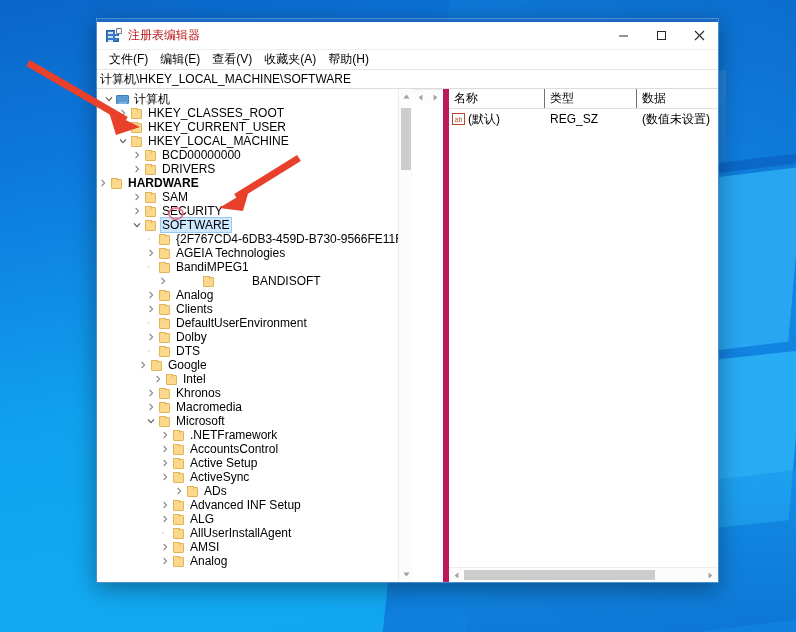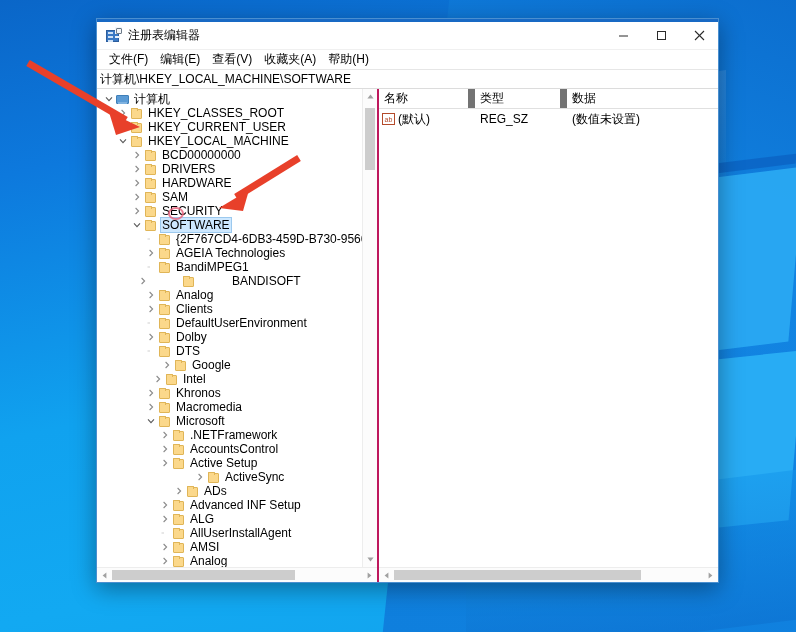--- a/index.html
+++ b/index.html
@@ -87,21 +87,21 @@
   }
   .title-icon .key {
     position:absolute; right:-1px; top:-1px; width:7px; height:7px;
     background:#f3f6fa;
   }
   .title-icon .key::after{
     content:""; position:absolute; left:1px; top:1px; width:4px; height:4px;
     border:1px solid #6c7a88; border-radius:1px;
   }
   .title-text {
-    font-size: 12px; color: #000000; white-space: nowrap;
+    font-size: 12px; color: #b91c1c; white-space: nowrap;
   }
   .winbtns { margin-left:auto; display:flex; height:30px; }
   .winbtn {
     width: 38px; height: 30px;
     display:flex; align-items:center; justify-content:center;
     color:#2b2b2b;
   }
   .winbtn svg { display:block; }
 
   .menubar {
@@ -131,23 +131,23 @@
     overflow: hidden;
   }
 
   .panes {
     flex: 1 1 auto;
     display:flex;
     min-height: 0;
     background:#fff;
   }
   .pane-left {
-    width: 282px;
-    display:flex; flex-direction:column;
-    border-right: 2px solid #be185d;
+    width: 352px;
+    display:flex; flex-direction:row;
+    border-right: 6px solid #be185d;
     min-width:0;
   }
   .pane-right {
     flex: 1 1 auto;
     display:flex; flex-direction:column;
     min-width:0;
   }
   .pane-body {
     flex: 1 1 auto;
     display:flex;
@@ -209,21 +209,21 @@
     height: 20px;
     display:flex;
     border-bottom: 1px solid #e0e0e0;
     background:#fff;
     flex:0 0 auto;
     font-size: 12px;
   }
   .lv-col {
     display:flex; align-items:center;
     padding-left: 5px;
-    border-right: 7px solid #737373;
+    border-right: 1px solid #737373;
     white-space: nowrap;
     overflow:hidden;
   }
   .lv-col.c-name { width: 96px; }
   .lv-col.c-type { width: 92px; }
   .lv-col.c-data { flex:1 1 auto; border-right:none; }
   .lv-body { flex:1 1 auto; overflow:hidden; padding-top:2px; background:#fff; }
   .lv-row { height:16px; display:flex; align-items:center; font-size:12px; white-space:nowrap; }
   .lv-cell { padding-left:5px; overflow:hidden; white-space:nowrap; }
   .lv-cell.c-name { width:96px; display:flex; align-items:center; padding-left:3px; }
@@ -382,45 +382,45 @@
               </div>
               <div class="trow" style="padding-left: 34px;">
                 <span class="expander">
                   <svg width="8" height="8" viewBox="0 0 8 8">
                     <path d="M2.6 1 L5.6 4 L2.6 7" fill="none" stroke="#8a8a8a" stroke-width="1.1"></path>
                   </svg>
                 </span>
                 <span class="ico ico-folder"></span>
                 <span class="tlabel">DRIVERS</span>
               </div>
+              <div class="trow" style=" font-weight: bold;">
+                <span class="expander">
+                  <svg width="8" height="8" viewBox="0 0 8 8">
+                    <path d="M2.6 1 L5.6 4 L2.6 7" fill="none" stroke="#8a8a8a" stroke-width="1.1"></path>
+                  </svg>
+                </span>
+                <span class="ico ico-folder"></span>
+                <span class="tlabel">HARDWARE</span>
+              </div>
               <div class="trow" style="padding-left: 34px;">
                 <span class="expander">
                   <svg width="8" height="8" viewBox="0 0 8 8">
                     <path d="M2.6 1 L5.6 4 L2.6 7" fill="none" stroke="#8a8a8a" stroke-width="1.1"></path>
                   </svg>
                 </span>
                 <span class="ico ico-folder"></span>
-                <span class="tlabel">HARDWARE</span>
+                <span class="tlabel">SAM</span>
               </div>
               <div class="trow" style="padding-left: 34px;">
                 <span class="expander">
                   <svg width="8" height="8" viewBox="0 0 8 8">
                     <path d="M2.6 1 L5.6 4 L2.6 7" fill="none" stroke="#8a8a8a" stroke-width="1.1"></path>
                   </svg>
                 </span>
                 <span class="ico ico-folder"></span>
-                <span class="tlabel">SAM</span>
-              </div>
-              <div class="trow" style="padding-left: 34px;">
-                <span class="expander">
-                  <svg width="8" height="8" viewBox="0 0 8 8">
-                    <path d="M2.6 1 L5.6 4 L2.6 7" fill="none" stroke="#8a8a8a" stroke-width="1.1"></path>
-                  </svg>
-                </span>
-                <span class="ico ico-folder"></span>
                 <span class="tlabel">SECURITY</span>
               </div>
               <div class="trow sel" style="padding-left: 34px;">
                 <span class="expander">
                   <svg width="8" height="8" viewBox="0 0 8 8">
                     <path d="M1 2.4 L4 5.6 L7 2.4" fill="none" stroke="#5a5a5a" stroke-width="1.1"></path>
                   </svg>
                 </span>
                 <span class="ico ico-folder"></span>
                 <span class="tlabel">SOFTWARE</span>
@@ -445,21 +445,21 @@
               </div>
               <div class="trow" style="padding-left: 48px;">
                 <span class="expander">
                   <svg width="8" height="8" viewBox="0 0 8 8">
                     <line x1="0.5" y1="4" x2="3" y2="4" stroke="#cfcfcf" stroke-width="1"></line>
                   </svg>
                 </span>
                 <span class="ico ico-folder"></span>
                 <span class="tlabel">BandiMPEG1</span>
               </div>
-              <div class="trow" style="padding-left: 40px; gap: 32px;">
+              <div class="trow" style="padding-left: 60px; gap: 32px;">
                 <span class="expander">
                   <svg width="8" height="8" viewBox="0 0 8 8">
                     <path d="M2.6 1 L5.6 4 L2.6 7" fill="none" stroke="#8a8a8a" stroke-width="1.1"></path>
                   </svg>
                 </span>
                 <span class="ico ico-folder"></span>
                 <span class="tlabel">BANDISOFT</span>
               </div>
               <div class="trow" style="padding-left: 48px;">
                 <span class="expander">
@@ -499,21 +499,21 @@
               </div>
               <div class="trow" style="padding-left: 48px;">
                 <span class="expander">
                   <svg width="8" height="8" viewBox="0 0 8 8">
                     <line x1="0.5" y1="4" x2="3" y2="4" stroke="#cfcfcf" stroke-width="1"></line>
                   </svg>
                 </span>
                 <span class="ico ico-folder"></span>
                 <span class="tlabel">DTS</span>
               </div>
-              <div class="trow" style="padding-left: 64px;">
+              <div class="trow" style="padding-left: 40px;">
                 <span class="expander">
                   <svg width="8" height="8" viewBox="0 0 8 8">
                     <path d="M2.6 1 L5.6 4 L2.6 7" fill="none" stroke="#8a8a8a" stroke-width="1.1"></path>
                   </svg>
                 </span>
                 <span class="ico ico-folder"></span>
                 <span class="tlabel">Google</span>
               </div>
               <div class="trow" style="padding-left: 48px; margin-left: 7px;">
                 <span class="expander">
@@ -571,21 +571,21 @@
               </div>
               <div class="trow" style="padding-left: 62px;">
                 <span class="expander">
                   <svg width="8" height="8" viewBox="0 0 8 8">
                     <path d="M2.6 1 L5.6 4 L2.6 7" fill="none" stroke="#8a8a8a" stroke-width="1.1"></path>
                   </svg>
                 </span>
                 <span class="ico ico-folder"></span>
                 <span class="tlabel">Active Setup</span>
               </div>
-              <div class="trow" style="padding-left: 97px;">
+              <div class="trow" style="padding-left: 62px;">
                 <span class="expander">
                   <svg width="8" height="8" viewBox="0 0 8 8">
                     <path d="M2.6 1 L5.6 4 L2.6 7" fill="none" stroke="#8a8a8a" stroke-width="1.1"></path>
                   </svg>
                 </span>
                 <span class="ico ico-folder"></span>
                 <span class="tlabel">ActiveSync</span>
               </div>
               <div class="trow" style="padding-left: 76px;">
                 <span class="expander">

